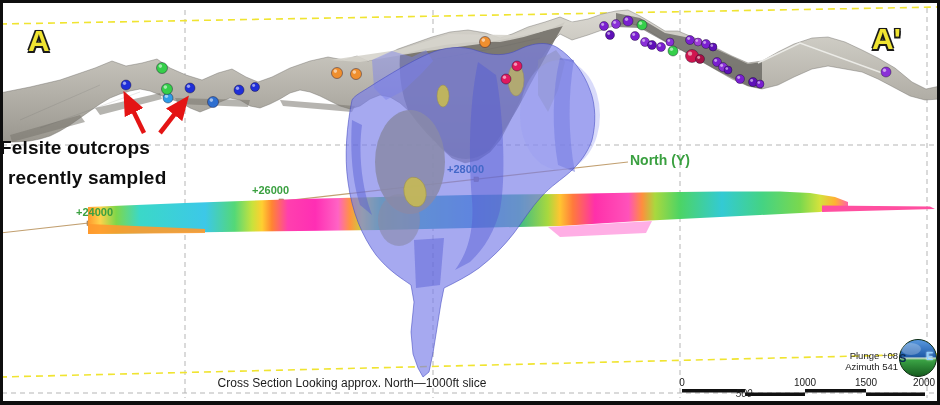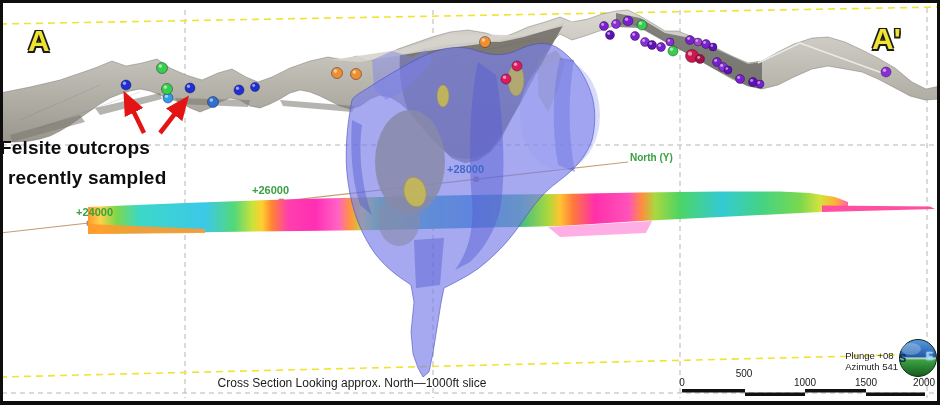--- a/index.html
+++ b/index.html
@@ -6,23 +6,23 @@
   .stage{position:relative;width:940px;height:405px;background:#ffffff;overflow:hidden;
          font-family:"Liberation Sans",sans-serif;}
   .stage svg.scene{position:absolute;left:0;top:0;z-index:1;}
   .frame{position:absolute;inset:0;border:3px solid #0e0e0e;border-bottom-width:4px;z-index:50;pointer-events:none;}
   .lbl{position:absolute;z-index:10;white-space:nowrap;}
   .section-letter{font-size:30px;font-weight:bold;color:#f0e431;
     text-shadow:-1.5px -1.5px 0 #1a1a1a,1.5px -1.5px 0 #1a1a1a,-1.5px 1.5px 0 #1a1a1a,1.5px 1.5px 0 #1a1a1a,0 0 2px #1a1a1a;}
   .felsite{font-size:19px;font-weight:700;color:#0d0d0d;letter-spacing:.2px;}
   .caption{left:142px;top:376px;width:420px;text-align:center;font-size:12px;color:#1b1b1b;}
   .grid-lbl{position:absolute;z-index:9;font-size:11px;font-weight:bold;white-space:nowrap;}
-  .north-lbl{font-size:10px;font-weight:bold;color:#3aa040;}
+  .north-lbl{font-size:14px;font-weight:bold;color:#3aa040;}
   .tick{font-size:10px;color:#1a1a1a;transform:translateX(-50%);}
-  .viewinfo{right:42px;top:351px;font-size:9.5px;line-height:10.5px;color:#1a1a1a;}
+  .viewinfo{right:42px;top:351px;text-align:right;font-size:9.5px;line-height:10.5px;color:#1a1a1a;}
   .globe-letter{font-size:11px;font-weight:bold;z-index:12;}
   .globe-s{left:899px;top:352px;color:#0a2a50;}
   .globe-e{left:926px;top:350px;color:#8fd0ff;text-shadow:0 0 2px #fff;}
 </style>
 </head>
 <body>
 
 <div class="stage">
 
   <svg class="scene" width="940" height="405" viewBox="0 0 940 405">
@@ -281,21 +281,21 @@
   <span class="lbl north-lbl" style="left:630px;top:152px;">North (Y)</span>
 
   <div class="lbl caption">Cross Section Looking approx. North—1000ft slice</div>
 
   <div class="lbl viewinfo">
     <div>Plunge +08</div>
     <div>Azimuth 541</div>
   </div>
 
   <span class="lbl tick" style="left:682px;top:377px;">0</span>
-  <span class="lbl tick" style="left:744px;top:368px;">500</span>
+  <span class="lbl tick" style="left:744px;top:388px;font-style:italic;">500</span>
   <span class="lbl tick" style="left:805px;top:377px;">1000</span>
   <span class="lbl tick" style="left:866px;top:377px;">1500</span>
   <span class="lbl tick" style="left:924px;top:377px;text-align:right;">2000</span>
 
   <span class="lbl globe-letter globe-s">S</span>
   <span class="lbl globe-letter globe-e">E</span>
 
   <div class="frame"></div>
 </div>
 

